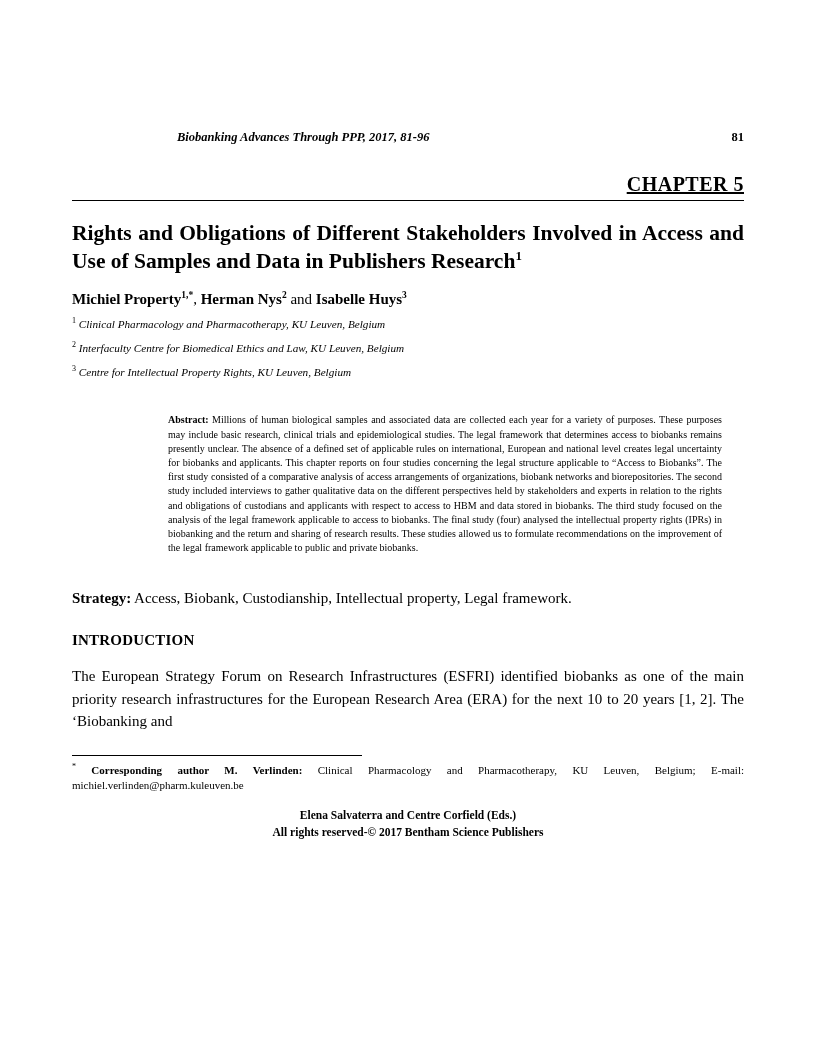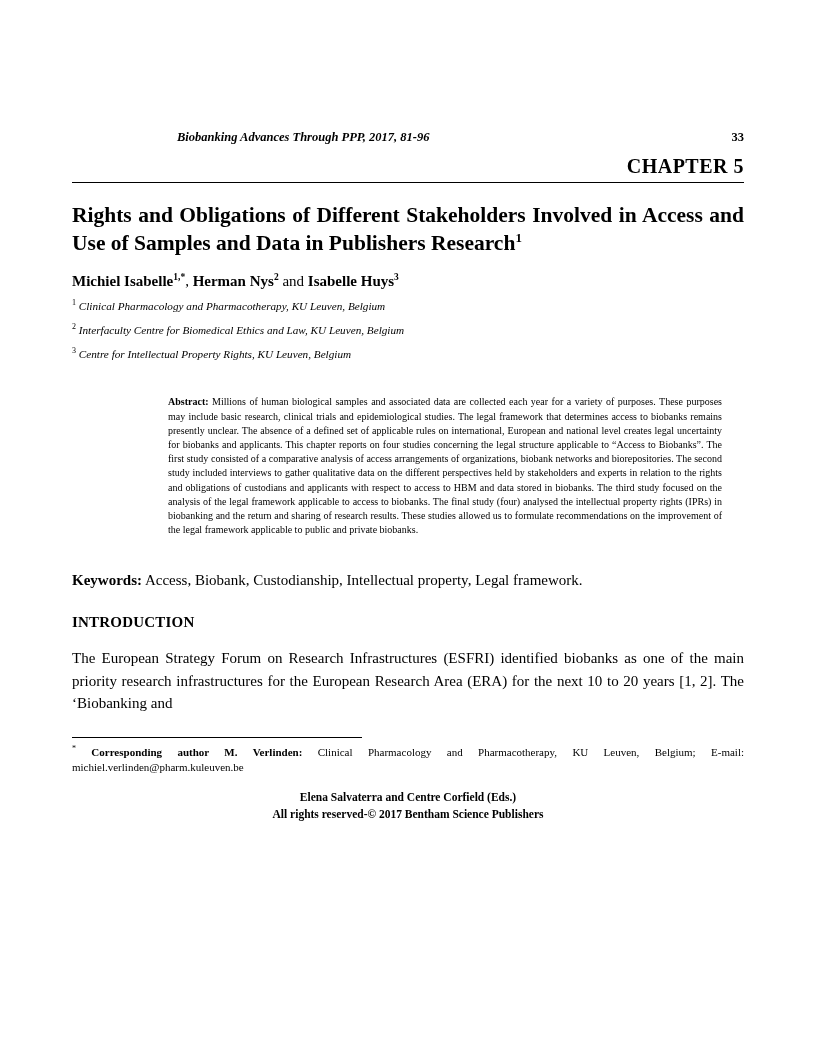--- a/index.html
+++ b/index.html
@@ -33,28 +33,29 @@
   .runhead .journal {
     font-style: italic;
     font-weight: bold;
     padding-left: 105px;
   }
   .runhead .pageno {
     font-style: normal;
     font-weight: bold;
   }
   .chapter-bar {
-    margin-top: 10px;
+    margin-top: 28px;
     text-align: right;
     font-size: 20px;
     font-weight: bold;
     font-family: "Liberation Serif", serif;
     letter-spacing: 0.5px;
     padding-bottom: 4px;
     border-bottom: 1.6px solid #000;
+    text-decoration: underline;
   }
   h1.title {
     margin: 18px 0 0 0;
     font-size: 21.5px;
     line-height: 1.32;
     font-weight: bold;
     text-align: justify;
     text-justify: inter-word;
   }
   h1.title .fn {
@@ -142,36 +143,36 @@
     line-height: 1.45;
   }
 </style>
 </head>
 <body>
 
 <div class="page">
 
   <div class="runhead">
     <span class="journal">Biobanking Advances Through PPP, 2017, 81-96</span>
-    <span class="pageno">33</span>
+    <span class="pageno">81</span>
   </div>
 
   <div class="chapter-bar">CHAPTER 5</div>
 
   <h1 class="title"><span>Rights and Obligations of Different Stakeholders Involved in Access and Use of Samples and Data in Publishers Research</span><span class="fn">1</span></h1>
 
-  <div class="authors"><span>Michiel Isabelle</span><sup>1,*</sup><span class="plain">, </span><span>Herman Nys</span><sup>2</sup><span class="plain"> and </span><span>Isabelle Huys</span><sup>3</sup></div>
+  <div class="authors"><span>Michiel Property</span><sup>1,*</sup><span class="plain">, </span><span>Herman Nys</span><sup>2</sup><span class="plain"> and </span><span>Isabelle Huys</span><sup>3</sup></div>
 
   <div class="affil"><sup>1</sup> <span>Clinical Pharmacology and Pharmacotherapy, KU Leuven, Belgium</span></div>
   <div class="affil"><sup>2</sup> <span>Interfaculty Centre for Biomedical Ethics and Law, KU Leuven, Belgium</span></div>
   <div class="affil"><sup>3</sup> <span>Centre for Intellectual Property Rights, KU Leuven, Belgium</span></div>
 
   <div class="abstract"><b>Abstract:</b><span> Millions of human biological samples and associated data are collected each year for a variety of purposes. These purposes may include basic research, clinical trials and epidemiological studies. The legal framework that determines access to biobanks remains presently unclear. The absence of a defined set of applicable rules on international, European and national level creates legal uncertainty for biobanks and applicants. This chapter reports on four studies concerning the legal structure applicable to “Access to Biobanks”. The first study consisted of a comparative analysis of access arrangements of organizations, biobank networks and biorepositories. The second study included interviews to gather qualitative data on the different perspectives held by stakeholders and experts in relation to the rights and obligations of custodians and applicants with respect to access to HBM and data stored in biobanks. The third study focused on the analysis of the legal framework applicable to access to biobanks. The final study (four) analysed the intellectual property rights (IPRs) in biobanking and the return and sharing of research results. These studies allowed us to formulate recommendations on the improvement of the legal framework applicable to public and private biobanks.</span></div>
 
-  <div class="keywords"><b>Keywords:</b><span> Access, Biobank, Custodianship, Intellectual property, Legal framework.</span></div>
+  <div class="keywords"><b>Strategy:</b><span> Access, Biobank, Custodianship, Intellectual property, Legal framework.</span></div>
 
   <h2 class="section">INTRODUCTION</h2>
 
   <p class="body">The European Strategy Forum on Research Infrastructures (ESFRI) identified biobanks as one of the main priority research infrastructures for the European Research Area (ERA) for the next 10 to 20 years [1, 2]. The ‘Biobanking and</p>
 
   <div class="footnote-rule"></div>
   <div class="footnote"><span class="star">*</span> <b>Corresponding author M. Verlinden:</b><span> Clinical Pharmacology and Pharmacotherapy, KU Leuven, Belgium; E-mail: michiel.verlinden@pharm.kuleuven.be</span></div>
 
   <div class="colophon">
     <div>Elena Salvaterra and Centre Corfield (Eds.)</div>

